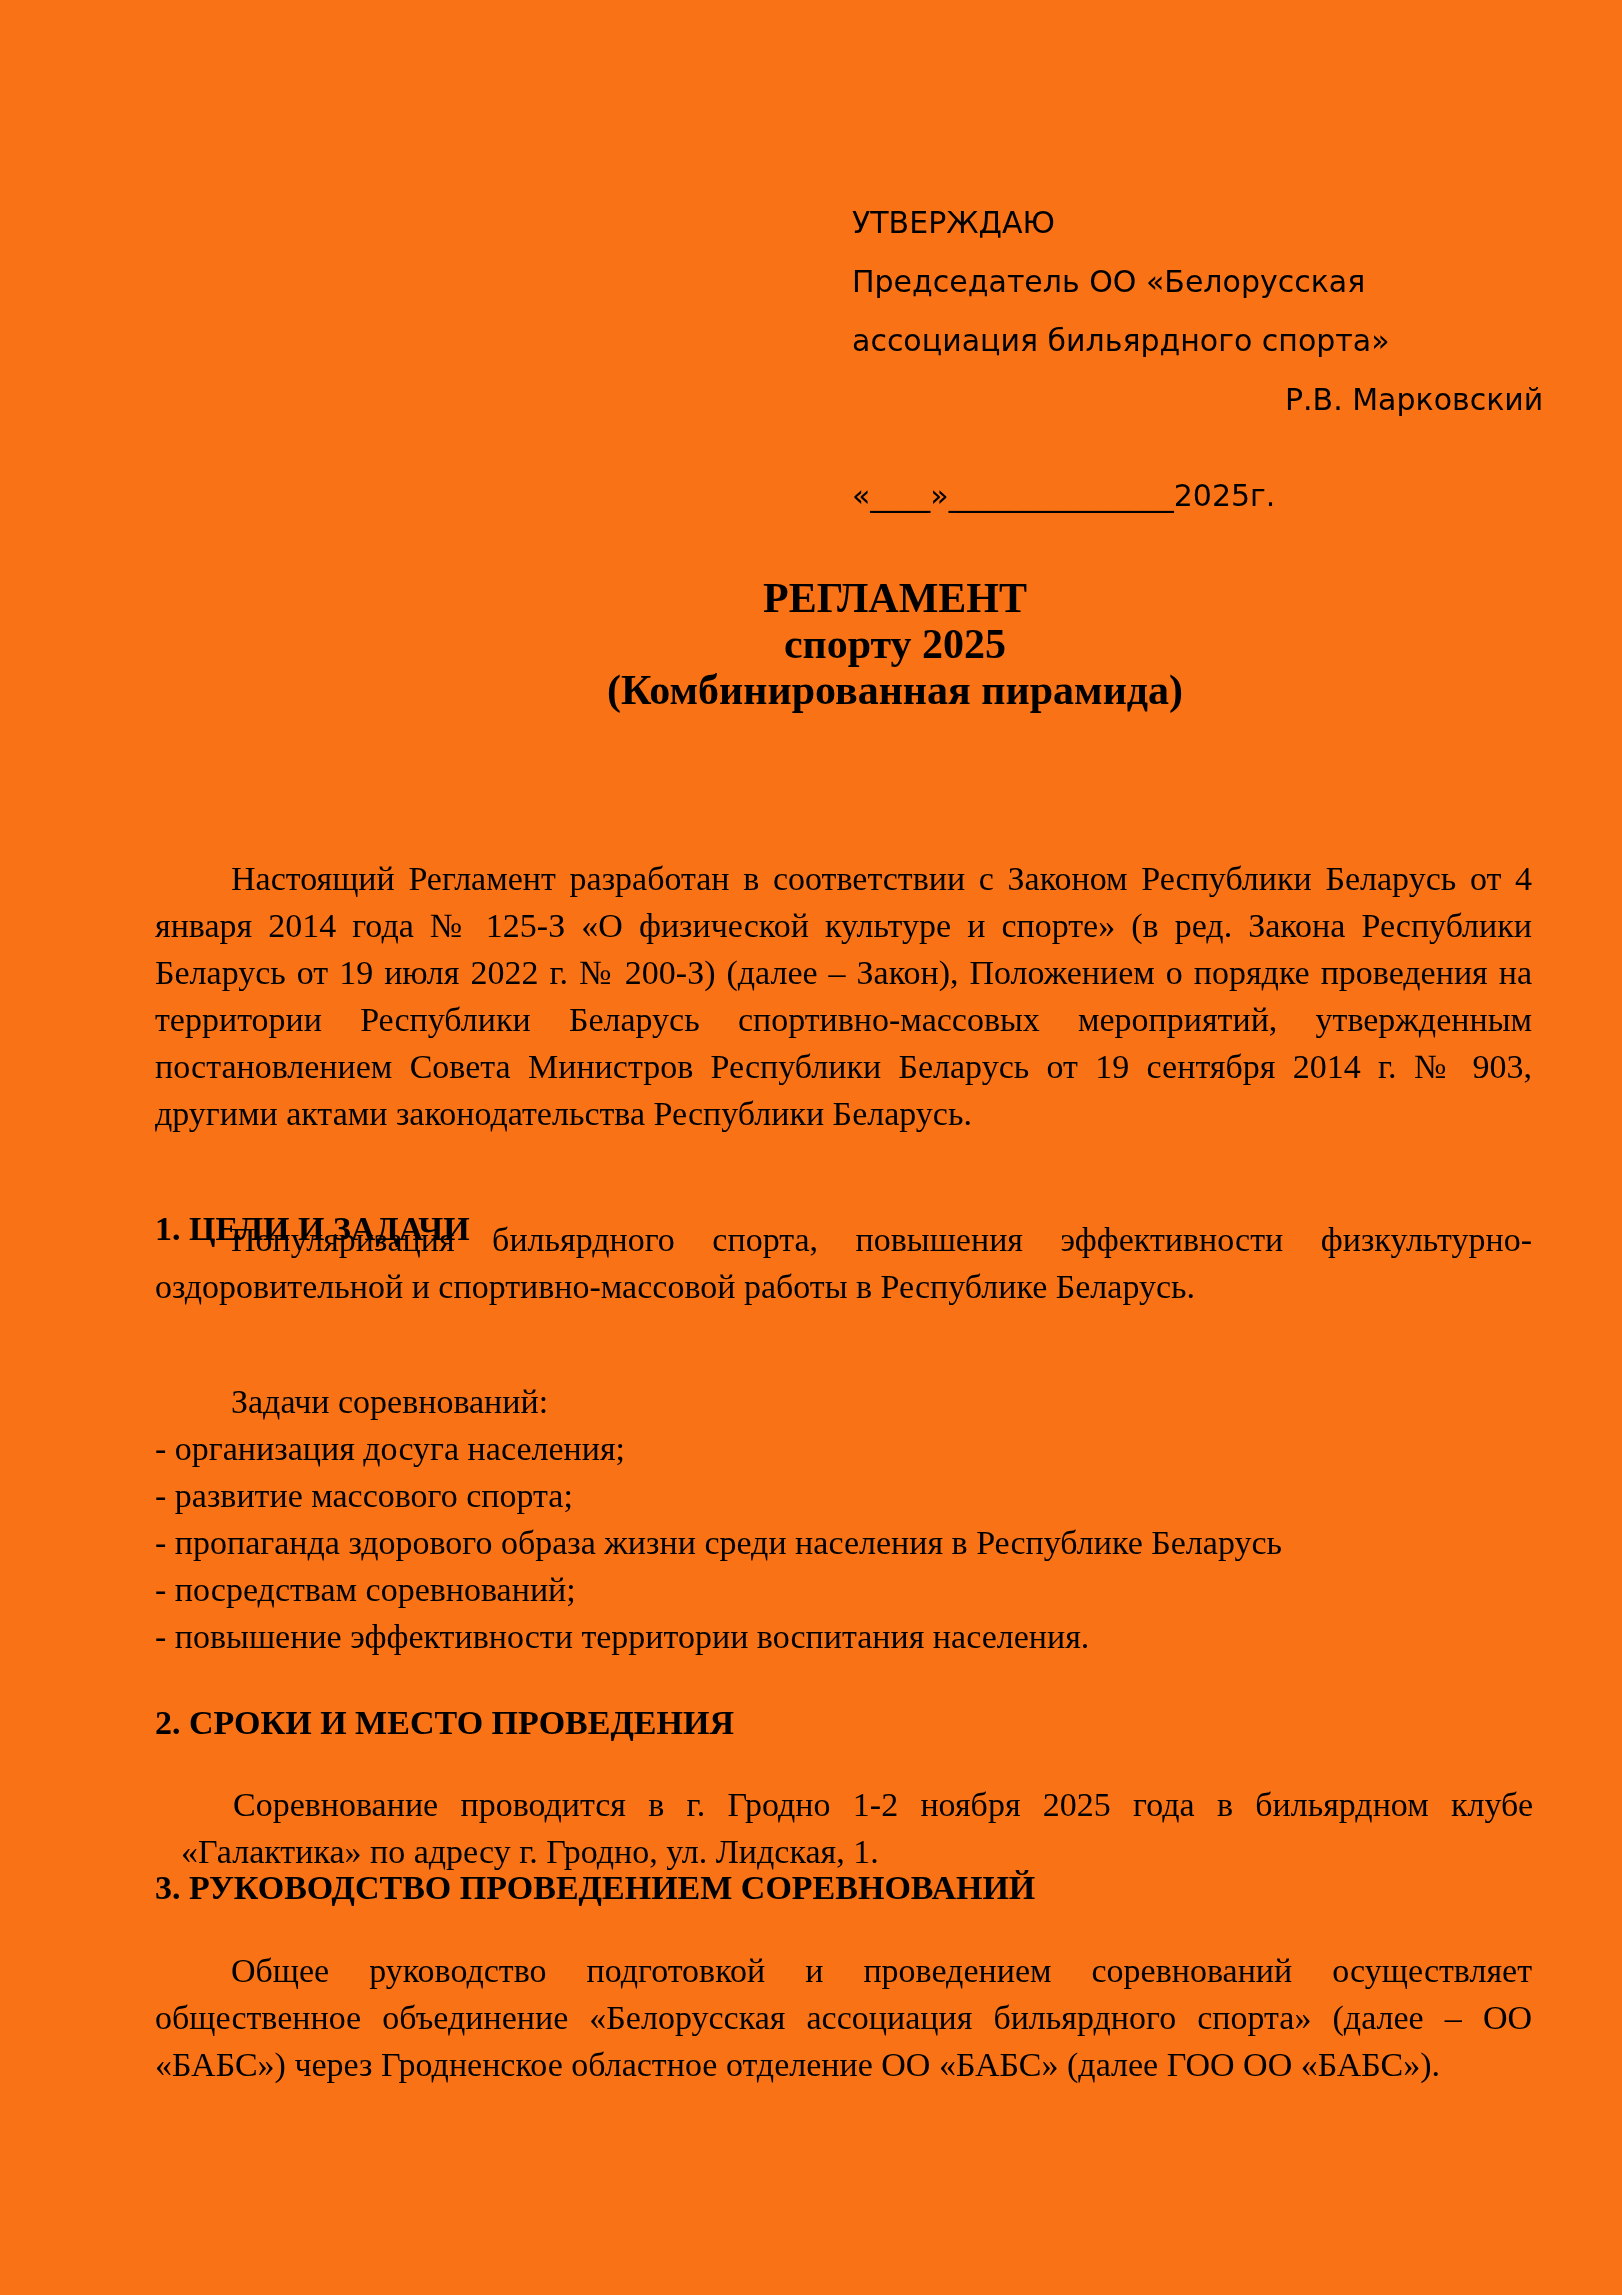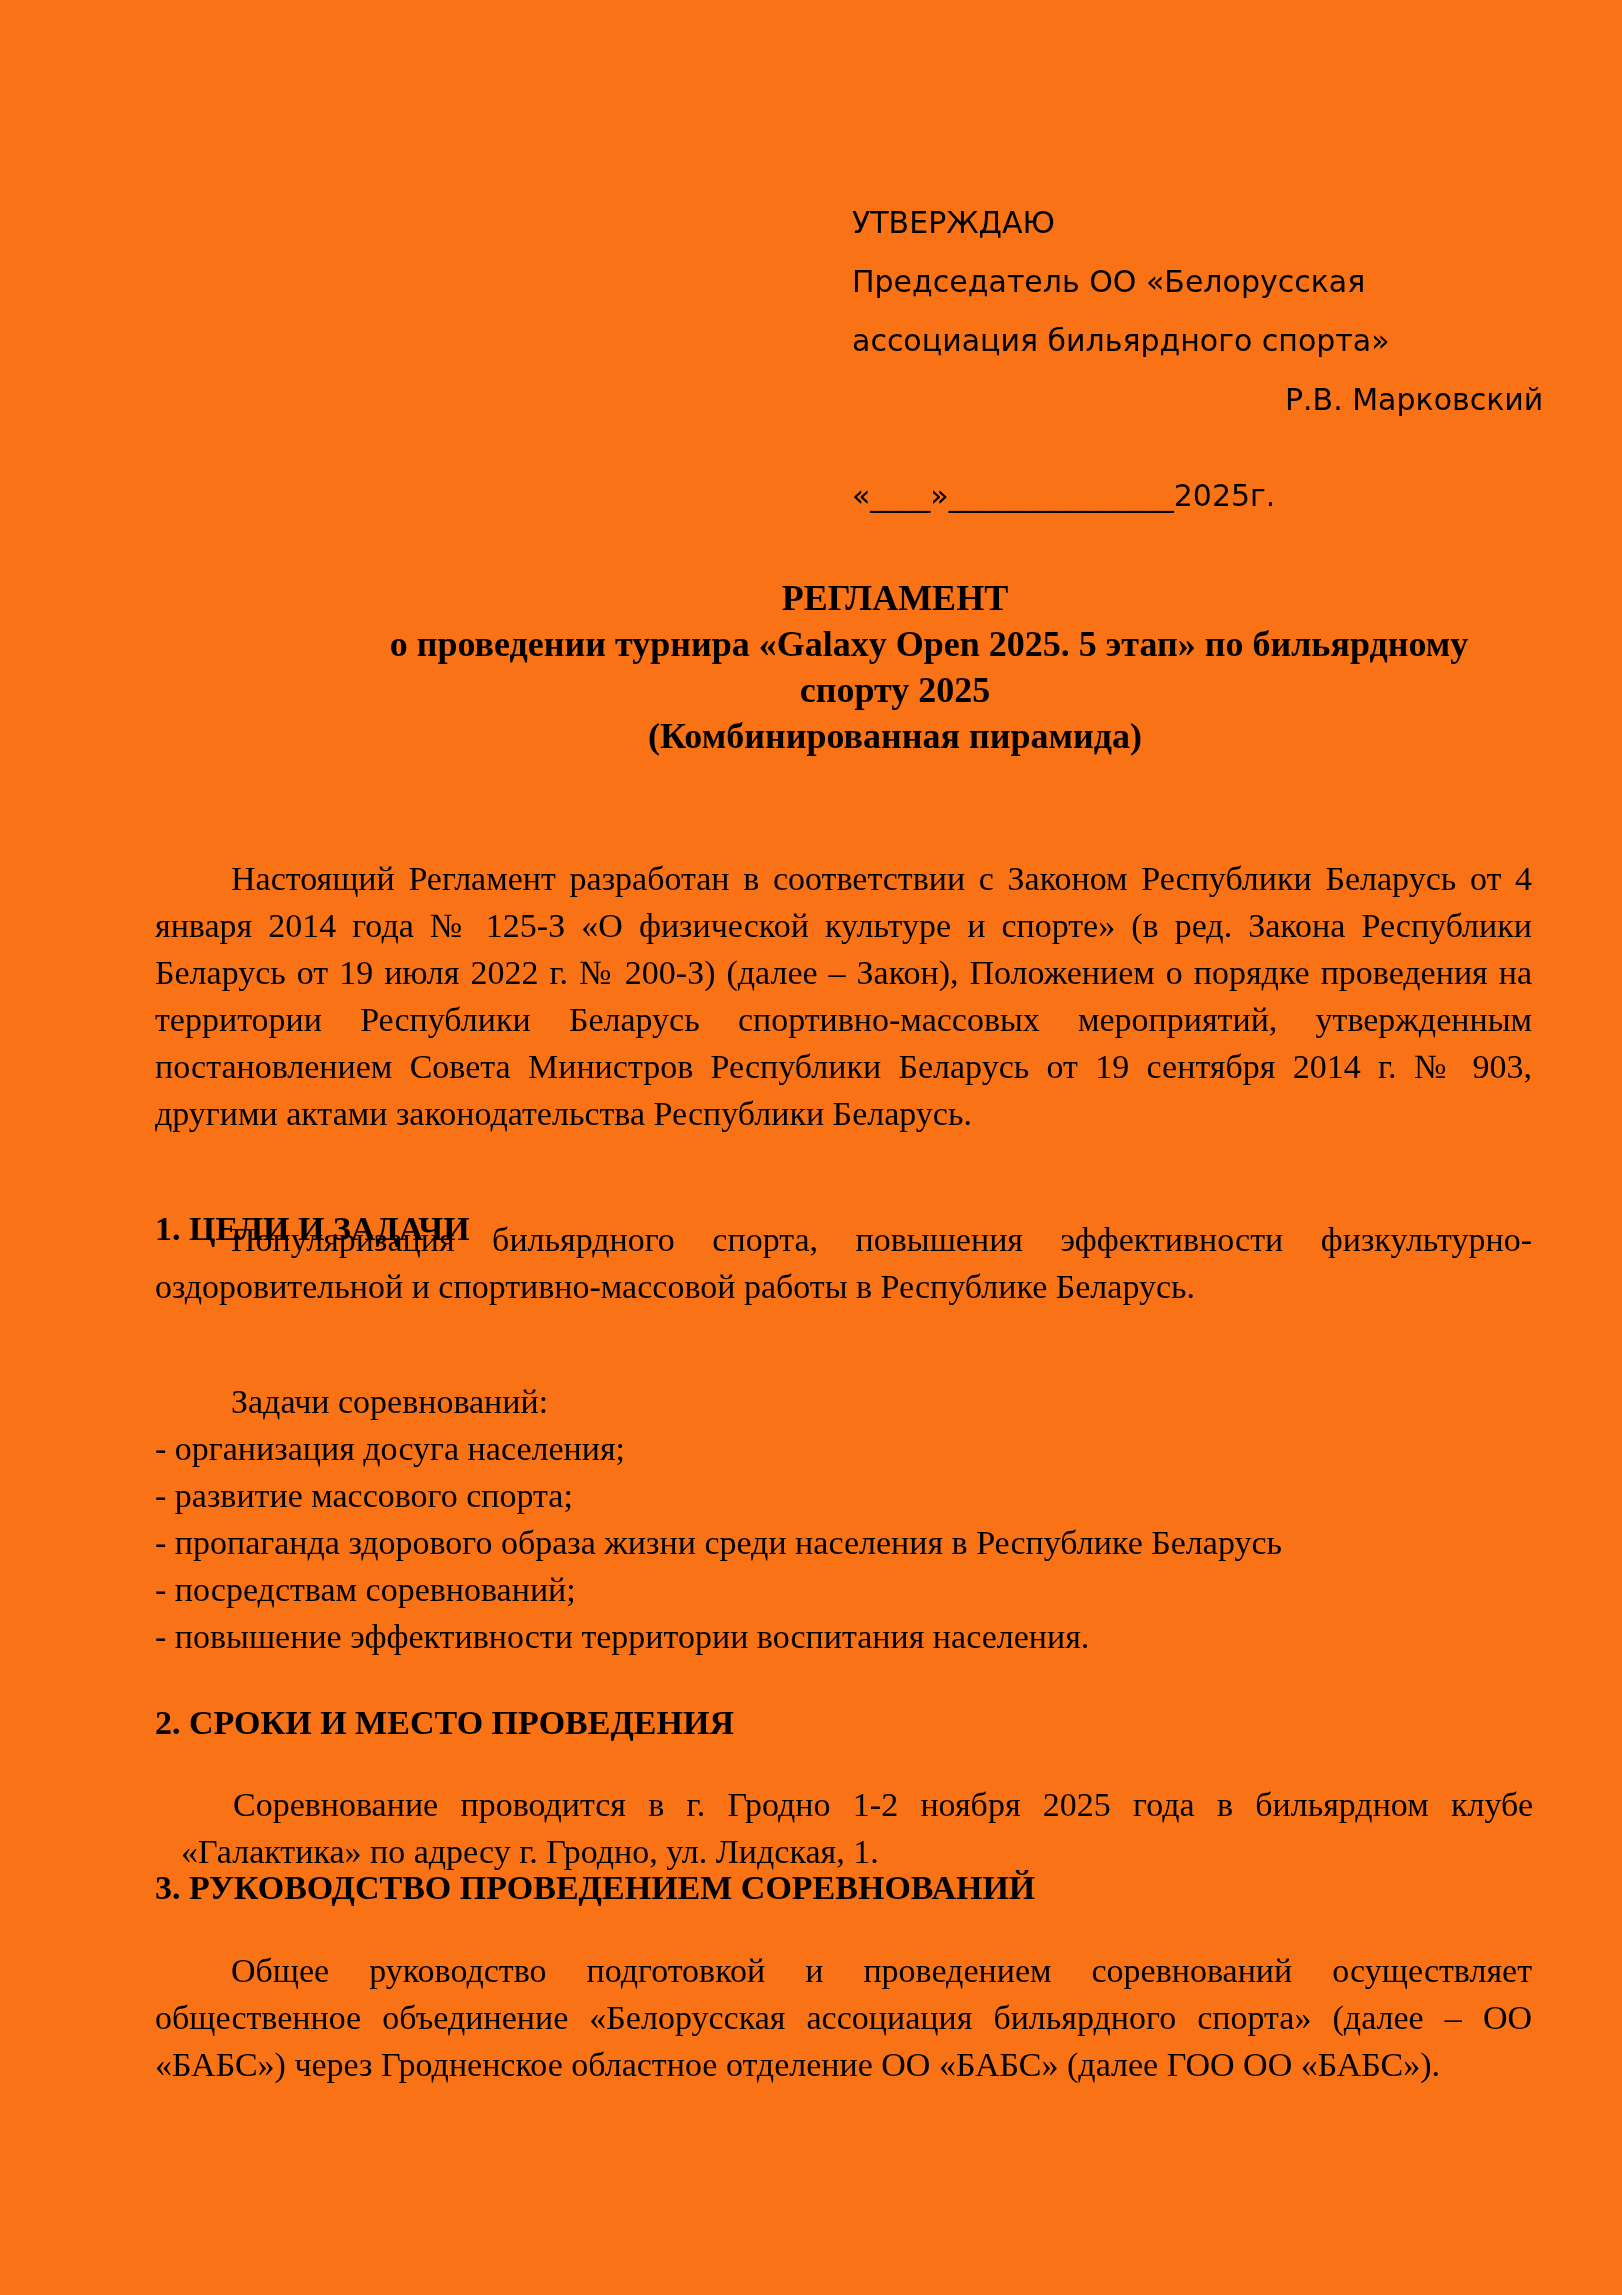--- a/index.html
+++ b/index.html
@@ -6,21 +6,21 @@
   body { width:1622px; height:2295px; position:relative; overflow:hidden; color:#000; }
   .page { position:absolute; left:0; top:0; width:1622px; height:2295px; background:#f97316; }
 
   .approve { position:absolute; left:852px; top:193px; width:693px;
     font-family:"DejaVu Sans", sans-serif; font-size:30px; line-height:59px; color:#000; }
   .approve .line { display:block; white-space:nowrap; }
   .approve .sig { text-align:right; padding-right:1.7px; }
   .approve .date { margin-top:37px; }
 
   .title-block { position:absolute; left:270px; top:575px; width:1250px; text-align:center;
-    font-family:"Liberation Serif", serif; font-weight:bold; font-size:36px; line-height:46px; }
+    font-family:"Liberation Serif", serif; font-weight:bold; font-size:42px; line-height:46px; }
   .title-block .l { display:block; }
   .title-block .sub { padding-left:68px; }
 
   .body-text { font-family:"Liberation Serif", serif; font-size:34px; line-height:47px; }
   .para { position:absolute; left:155px; width:1377px; text-align:justify; text-align-last:left; }
   .indent { text-indent:76px; }
   .heading { position:absolute; left:155px; font-family:"Liberation Serif", serif; font-weight:bold; font-size:34px; white-space:nowrap; }
   .line-item { display:block; white-space:nowrap; }
 </style>
 </head>
@@ -31,21 +31,20 @@
   <div class="approve">
     <span class="line">УТВЕРЖДАЮ</span>
     <span class="line">Председатель ОО «Белорусская</span>
     <span class="line">ассоциация бильярдного спорта»</span>
     <span class="line sig">Р.В. Марковский</span>
     <span class="line date">«____»_______________2025г.</span>
   </div>
 
   <div class="title-block">
     <span class="l">РЕГЛАМЕНТ</span>
-    <span class="l sub">о проведении турнира «Galaxy Open 2025. 5 этап» по бильярдному</span>
     <span class="l">спорту 2025</span>
     <span class="l">(Комбинированная пирамида)</span>
   </div>
 
   <p class="para body-text indent" style="top:855px; margin:0;">Настоящий Регламент разработан в соответствии с Законом Республики Беларусь от 4 января 2014 года № 125-З «О физической культуре и спорте» (в ред. Закона Республики Беларусь от 19 июля          2022 г. № 200-З) (далее – Закон), Положением о порядке проведения на территории Республики Беларусь спортивно-массовых мероприятий, утвержденным постановлением Совета Министров Республики Беларусь от 19 сентября 2014 г. № 903, другими актами законодательства Республики Беларусь.</p>
 
   <div class="heading" style="top:1210px;">1. ЦЕЛИ И ЗАДАЧИ</div>
 
   <p class="para body-text indent" style="top:1216px; margin:0;">Популяризация бильярдного спорта, повышения эффективности физкультурно-оздоровительной и спортивно-массовой работы в Республике Беларусь.</p>
   <div class="para body-text" style="top:1378px;">

